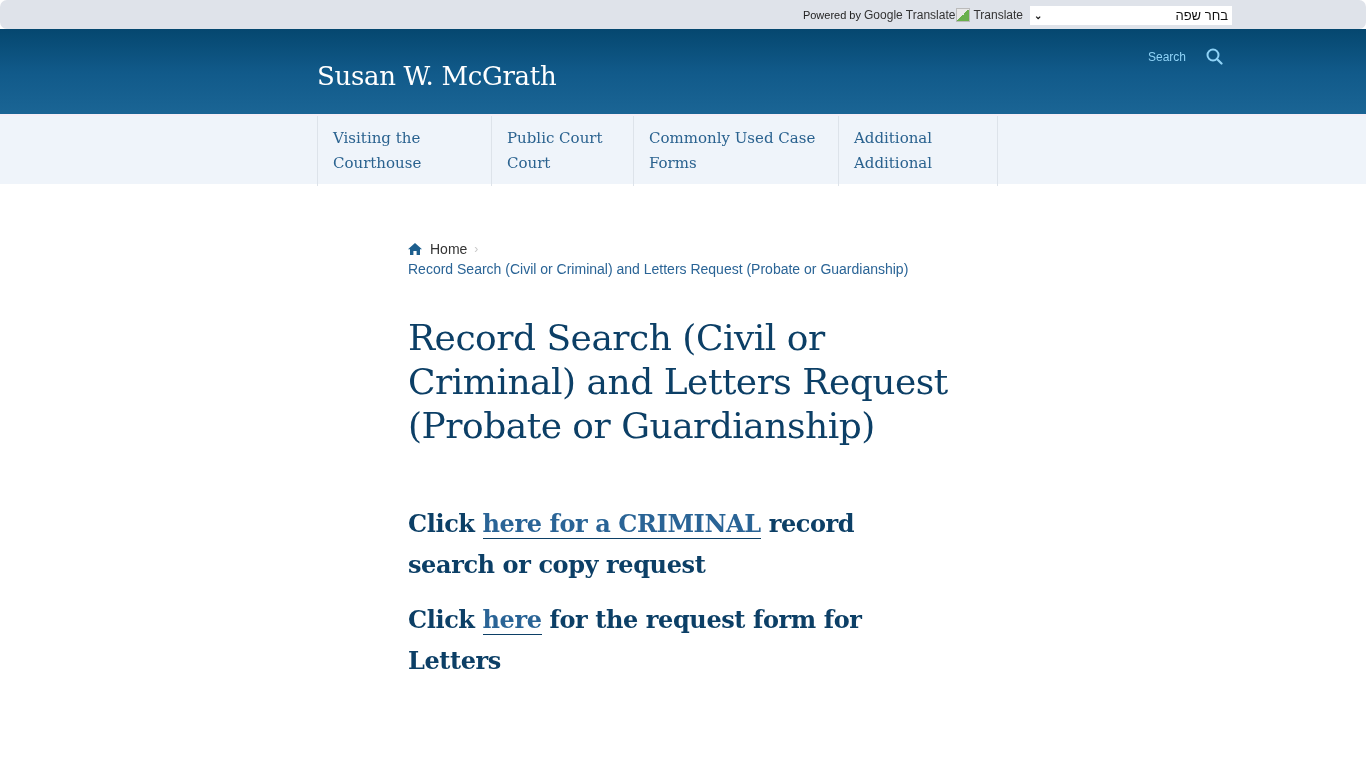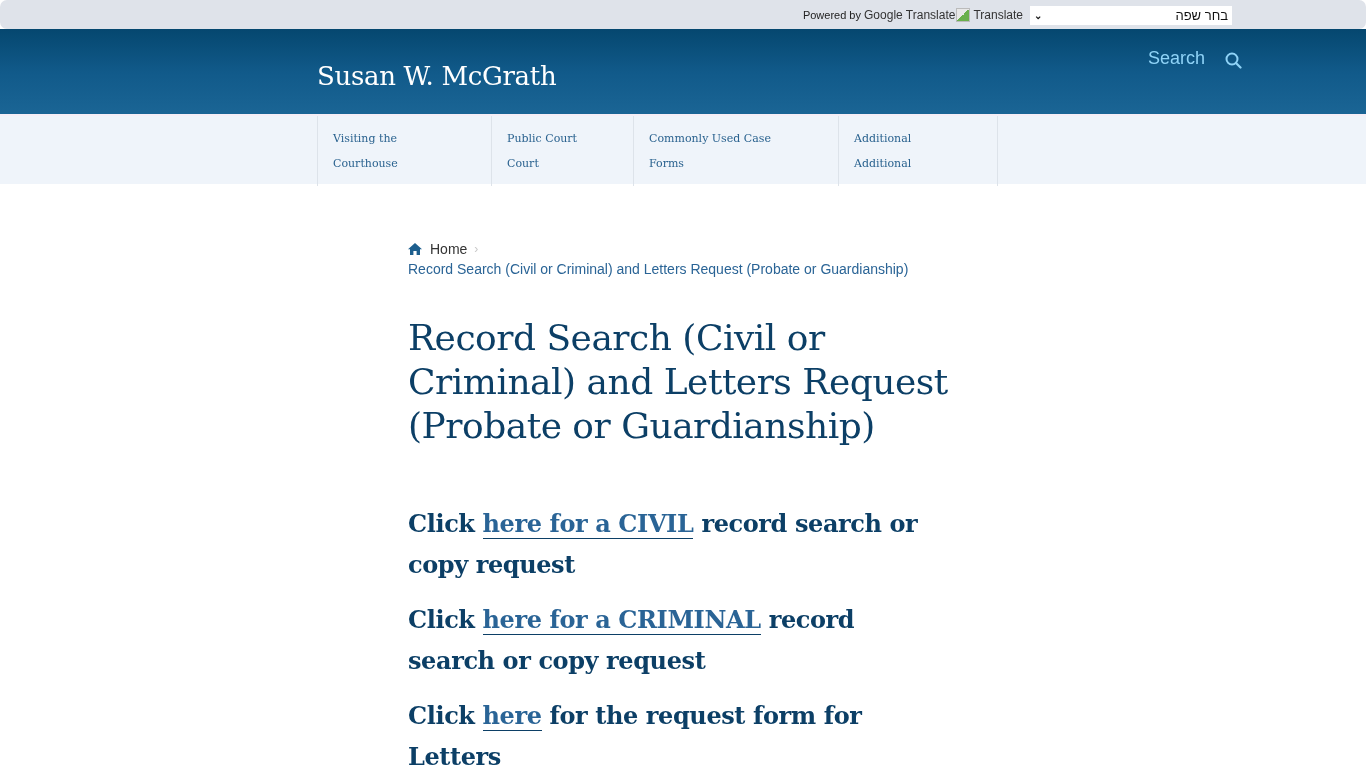--- a/index.html
+++ b/index.html
@@ -35,37 +35,37 @@
     .site-header {
       position: absolute; left: 0; top: 29px; width: 1366px; height: 97px;
       background: linear-gradient(to bottom, #05476f 0%, #115a8a 45%, #1d6898 100%);
     }
     .site-title {
       position: absolute; left: 317px; top: 32px;
       font-family: "DejaVu Serif", "Liberation Serif", serif;
       font-size: 26px; color: #ffffff; letter-spacing: -0.3px;
     }
     .header-search {
-      position: absolute; left: 1148px; top: 19px; display: flex; align-items: flex-end;
-      color: #8fd3f7; font-size: 18px; cursor: pointer; gap: 11px;
+      position: absolute; left: 1148px; top: 19px; display: flex; align-items: center;
+      color: #8fd3f7; font-size: 12px; cursor: pointer; gap: 11px;
     }
     .header-search svg { margin-left: 9px; }
 
     
     .main-nav {
       position: absolute; left: 0; top: 114px; width: 1366px; height: 70px;
       background: #eff4fa;
       border-top: 2px solid #f5eef6;
     }
     .nav-list { position: absolute; left: 317px; top: 0; height: 70px; display: flex; border-left: 1px solid #dde3ea; }
     .nav-item {
       height: 70px; border-right: 1px solid #dde3ea;
       padding: 10px 15px 0 15px;
       font-family: "DejaVu Serif", "Liberation Serif", serif;
-      font-size: 11px; line-height: 25px; color: #2a628f; cursor: pointer;
+      font-size: 15px; line-height: 25px; color: #2a628f; cursor: pointer;
     }
 
     
     .breadcrumb { position: absolute; left: 408px; top: 240px; font-size: 14px; }
     .crumb-home { display: flex; align-items: center; color: #333; height: 18px; }
     .crumb-home svg { margin-right: 8px; }
     .crumb-sep { color: #c8c8c8; margin-left: 7px; font-size: 12px; }
     .crumb-current { color: #2a6496; font-size: 14px; margin-top: 3px; }
 
     
@@ -145,16 +145,15 @@
     </svg>
     <span>Home</span>
     <span class="crumb-sep">›</span>
   </div>
   <div class="crumb-current">Record Search (Civil or Criminal) and Letters Request (Probate or Guardianship)</div>
 </div>
 
 <h1 class="page-title">Record Search (Civil or Criminal) and Letters Request (Probate or Guardianship)</h1>
 
 <div class="content">
-  <p><span>Click </span><a>here for a CIVIL</a><span> record search or copy request</span></p>
   <p><span>Click </span><a>here for a CRIMINAL</a><span> record search or copy request</span></p>
   <p><span>Click </span><a>here</a><span> for the request form for Letters</span></p>
 </div>
 
 </body></html>

